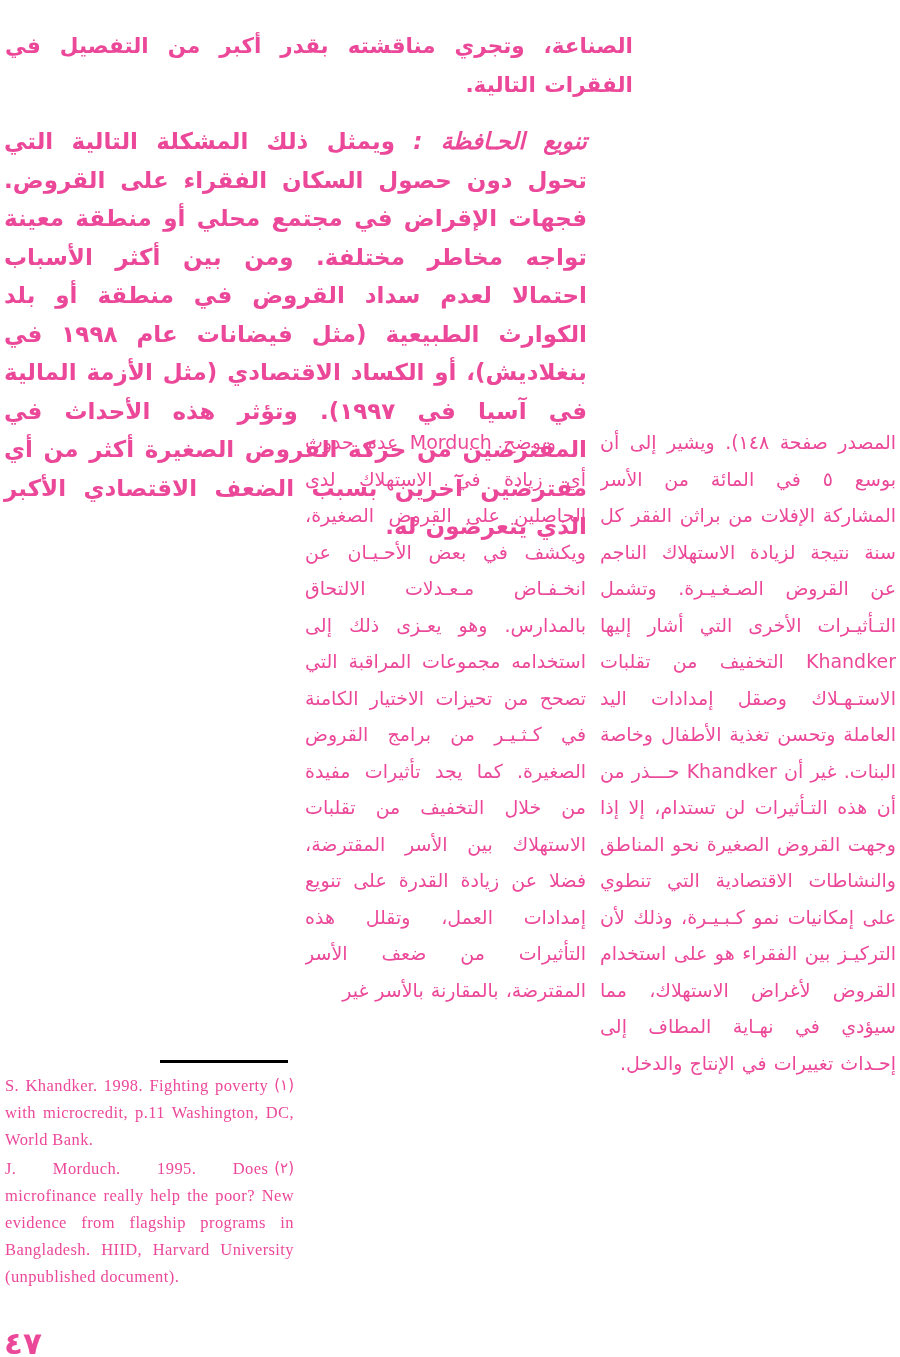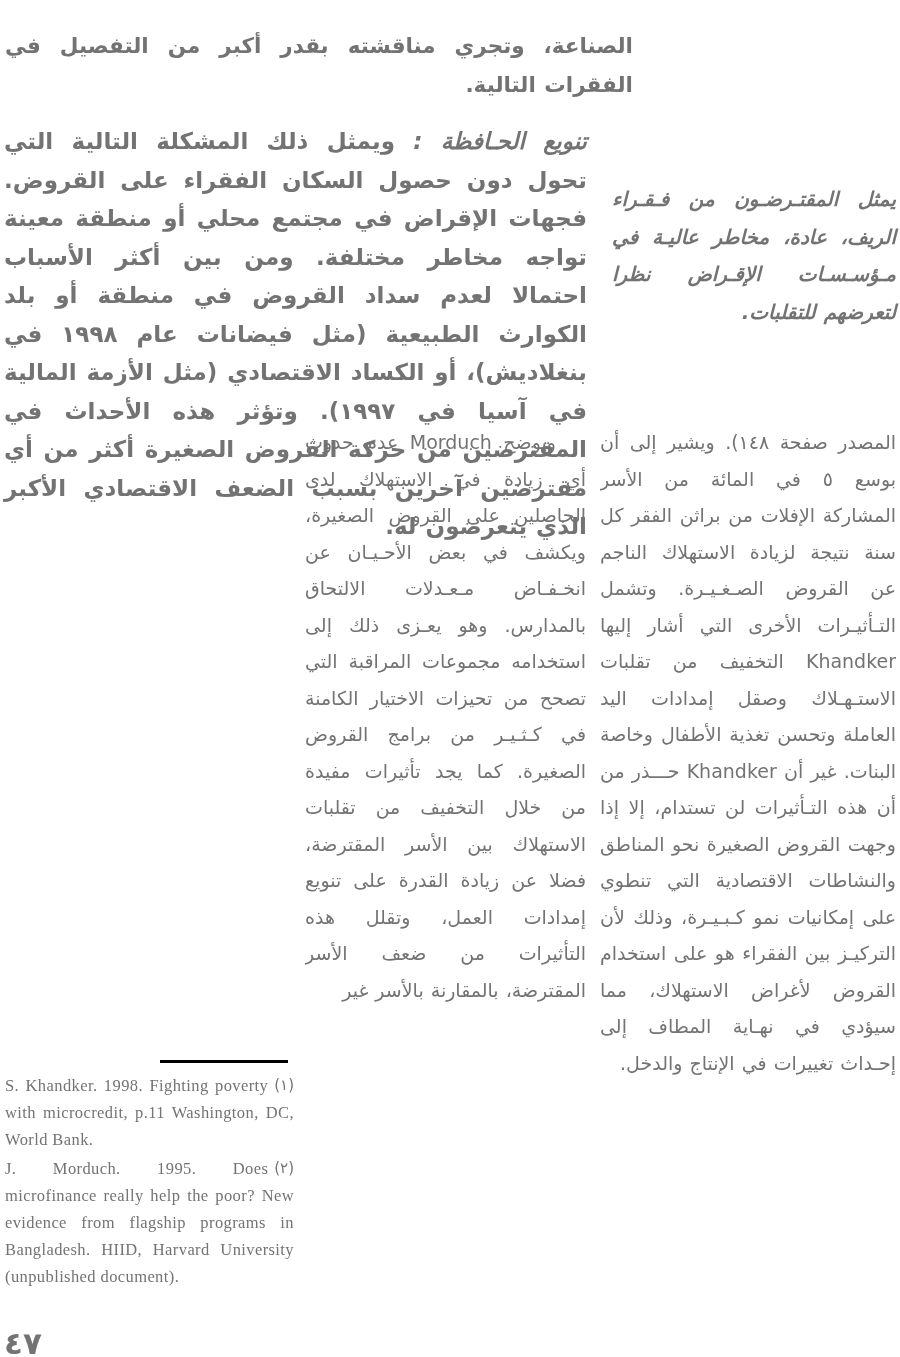--- a/index.html
+++ b/index.html
@@ -2,21 +2,21 @@
 <html lang="ar"><head>
 <meta charset="utf-8">
 <style>
   html, body { margin: 0; padding: 0; background: #e8e8e8; }
   .page {
     position: relative;
     width: 900px;
     height: 1357px;
     margin: 0 auto;
     background: #ffffff;
-    color: #737373;
+    color: #ec4899;
     overflow: hidden;
     font-family: "DejaVu Sans", sans-serif;
   }
   .ar {
     direction: rtl;
     text-align: justify;
     word-spacing: 1px;
   }
   .abs { position: absolute; }
 
@@ -72,21 +72,20 @@
 </style>
 </head>
 <body>
 
 <div class="page">
 
   <p class="abs ar intro-par">الصناعة، وتجري مناقشته بقدر أكبر من التفصيل في الفقرات التالية.</p>
 
   <p class="abs ar portfolio-par"><span class="portfolio-lead">تنويع الحـافظة :</span><span> ويمثل ذلك المشكلة التالية التي تحول دون حصول السكان الفقراء على القروض. فجهات الإقراض في مجتمع محلي أو منطقة معينة تواجه مخاطر مختلفة. ومن بين أكثر الأسباب احتمالا لعدم سداد القروض في منطقة أو بلد الكوارث الطبيعية (مثل فيضانات عام ١٩٩٨ في بنغلاديش)، أو الكساد الاقتصادي (مثل الأزمة المالية في آسيا في ١٩٩٧). وتؤثر هذه الأحداث في المقترضين من حركة القروض الصغيرة أكثر من أي مقترضين آخرين بسبب الضعف الاقتصادي الأكبر الذي يتعرضون له.</span></p>
 
-  <p class="abs ar margin-note">يمثل المقتـرضـون من فـقـراء الريف، عادة، مخاطر عاليـة في مـؤسـسـات الإقـراض نظرا لتعرضهم للتقلبات.</p>
 
   <div class="abs ar col col-right">
     <p>المصدر صفحة ١٤٨). ويشير إلى أن بوسع ٥ في المائة من الأسر المشاركة الإفلات من براثن الفقر كل سنة نتيجة لزيادة الاستهلاك الناجم عن القروض الصـغـيـرة. وتشمل التـأثيـرات الأخرى التي أشار إليها Khandker التخفيف من تقلبات الاستـهـلاك وصقل إمدادات اليد العاملة وتحسن تغذية الأطفال وخاصة البنات. غير أن Khandker حـــذر من أن هذه التـأثيرات لن تستدام، إلا إذا وجهت القروض الصغيرة نحو المناطق والنشاطات الاقتصادية التي تنطوي على إمكانيات نمو كـبـيـرة، وذلك لأن التركيـز بين الفقراء هو على استخدام القروض لأغراض الاستهلاك، مما سيؤدي في نهـاية المطاف إلى إحـداث تغييرات في الإنتاج والدخل.</p>
   </div>
 
   <div class="abs ar col col-middle">
     <p class="indent">ويوضح Morduch عدم حدوث أي زيادة في الاستهلاك لدى الحاصلين على القروض الصغيرة، ويكشف في بعض الأحـيـان عن انخـفـاض مـعـدلات الالتحاق بالمدارس. وهو يعـزى ذلك إلى استخدامه مجموعات المراقبة التي تصحح من تحيزات الاختيار الكامنة في كـثـيـر من برامج القروض الصغيرة. كما يجد تأثيرات مفيدة من خلال التخفيف من تقلبات الاستهلاك بين الأسر المقترضة، فضلا عن زيادة القدرة على تنويع إمدادات العمل، وتقلل هذه التأثيرات من ضعف الأسر المقترضة، بالمقارنة بالأسر غير</p>
   </div>
 
 

